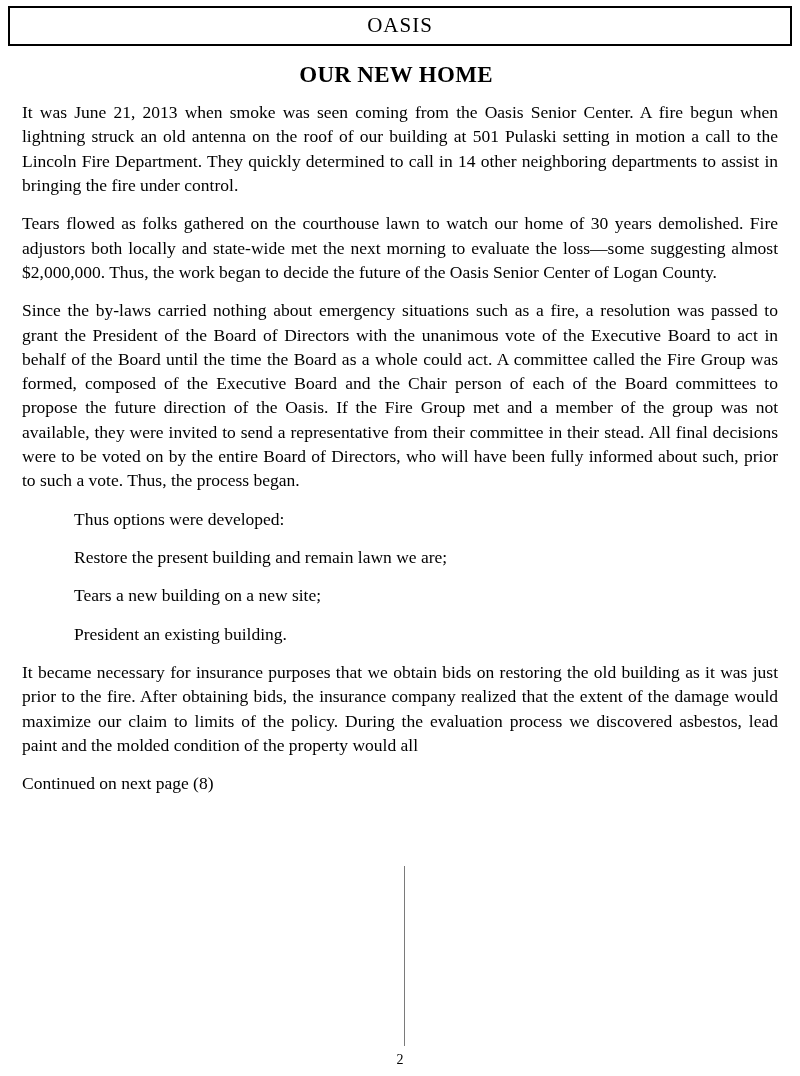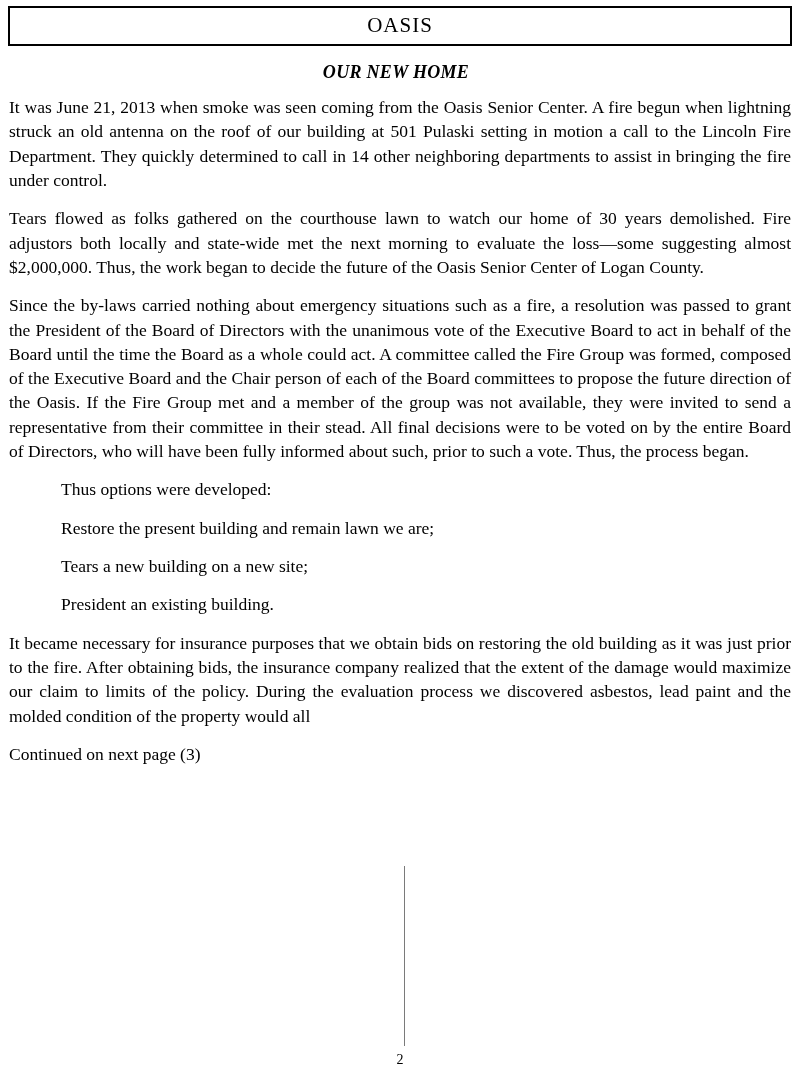--- a/index.html
+++ b/index.html
@@ -22,27 +22,26 @@
     text-align: center;
     padding: 5px 0 6px 0;
   }
   .masthead-text {
     font-size: 21px;
     letter-spacing: 1px;
   }
   .article-title {
     text-align: center;
     font-weight: bold;
-    font-size: 18px;
+    font-size: 23px;
     margin: 16px 8px 12px 0;
     letter-spacing: 0.3px;
-    font-style: italic;
   }
   .body-text {
-    margin: 0 9px;
+    margin: 0 22px;
     font-size: 17.5px;
     line-height: 1.39;
   }
   .body-text p {
     margin: 0 0 14px 0;
     text-align: justify;
   }
   .option-line {
     margin: 0 0 14px 0;
     padding-left: 52px;
@@ -85,20 +84,20 @@
     <p>Tears flowed as folks gathered on the courthouse lawn to watch our home of  30 years demolished.  Fire adjustors both locally and state-wide met the next morning to evaluate the loss—some suggesting almost $2,000,000.  Thus, the work began to decide the future of the Oasis Senior Center of Logan County.</p>
     <p>Since the by-laws carried nothing about emergency situations such as a fire, a resolution was passed to grant the President of the Board of Directors with the unanimous vote of the Executive Board to act in behalf of the Board until the time the Board as a whole could act.   A committee called the Fire Group was formed, composed of the Executive Board and the Chair person of each of the Board committees to propose the future direction of the Oasis. If the Fire Group met and a member of the group was not available, they were invited to send a representative from their committee in their stead.  All final decisions were to be voted on by the entire Board of Directors, who will have been fully informed about such, prior to such a vote. Thus, the process began.</p>
 
     <p class="option-line">Thus options were developed:</p>
     <p class="option-line">Restore the present building and remain lawn we are;</p>
     <p class="option-line">Tears a new building on a new site;</p>
     <p class="option-line">President an existing building.</p>
 
     <p>It became necessary for insurance purposes that we obtain bids on restoring the old building as it was just prior to the fire.  After obtaining bids, the insurance company realized that the extent of the damage would maximize our claim to limits of the policy. During the evaluation process we discovered asbestos, lead paint and the molded condition of the property would all</p>
 
-    <p class="continued-line">Continued on next page (3)</p>
+    <p class="continued-line">Continued on next page (8)</p>
   </div>
 
   <div class="column-divider"></div>
 
   <div class="page-number">2</div>
 
 </div>
 
 </body></html>

